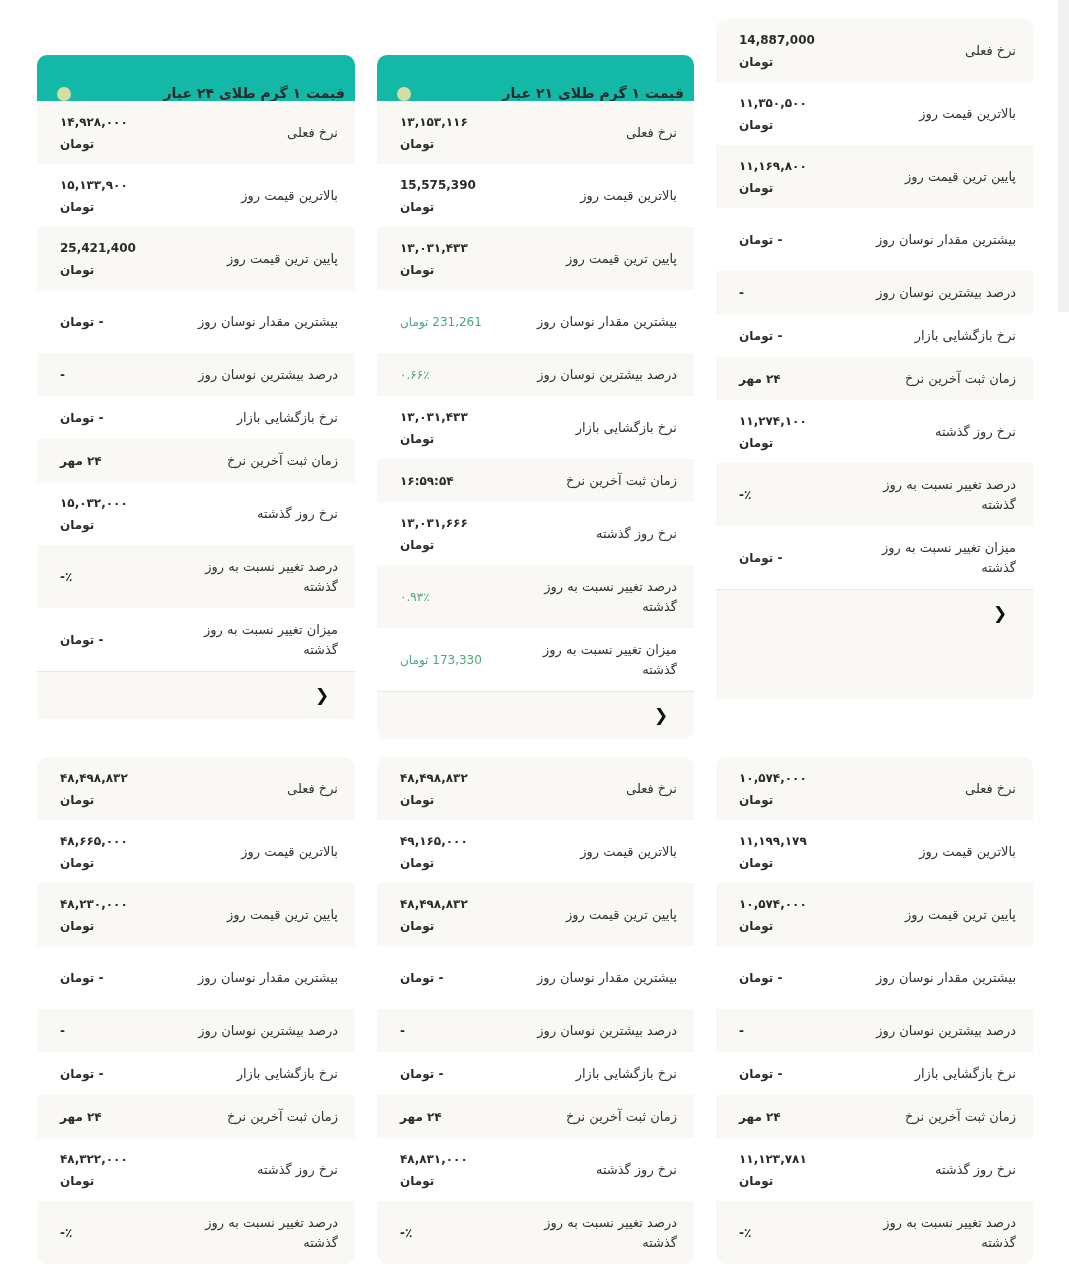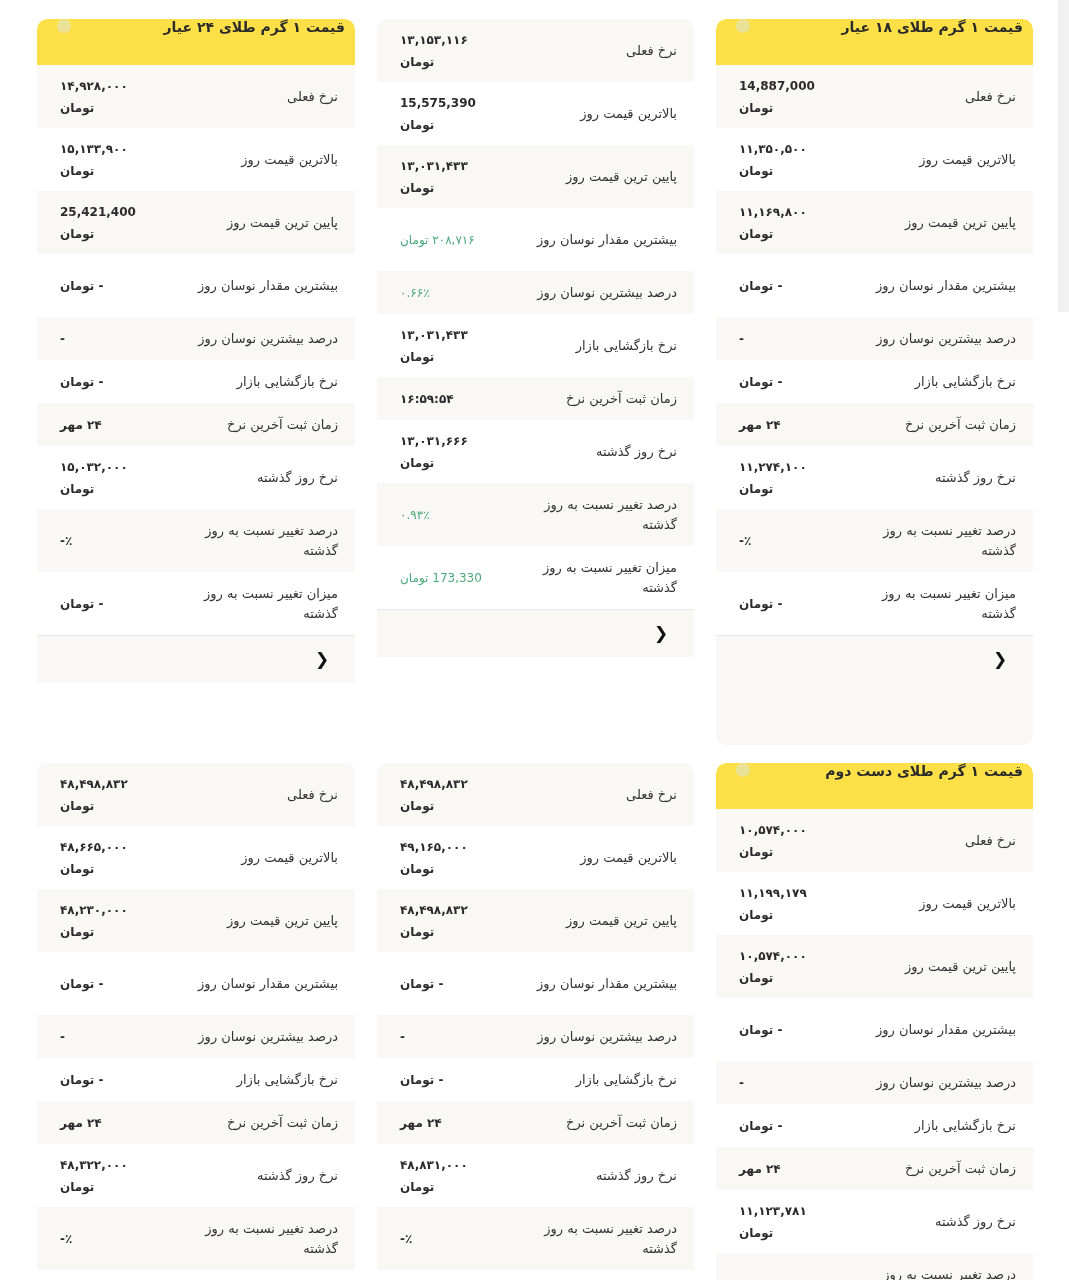--- a/index.html
+++ b/index.html
@@ -25,24 +25,25 @@
   }
   .card {
     direction: rtl;
     border-radius: 10px;
     overflow: hidden;
     background: #ffffff;
     display: flex; flex-direction: column;
   }
   .card-header {
     height: 46px;
-    background: #fde047;
-    display: flex; align-items: flex-start; justify-content: space-between;
+    background: #14b8a6;
+    display: flex; align-items: flex-end; justify-content: space-between;
     padding: 0 10px 0 20px;
     border-radius: 10px 10px 0 0;
+    margin-top: 36px;
   }
   .card-title {
     font-size: 14px; font-weight: bold; color: #2b2b2b;
   }
   .status-dot {
     width: 14px; height: 14px; border-radius: 50%;
     background: #e8e2a0;
     opacity: .9;
   }
   .row {
@@ -86,24 +87,20 @@
 </style>
 </head>
 <body>
 
 <div class="page">
   <div class="scroll-track"></div>
 
   <div class="grid" id="grid">
 
   <div class="card">
-        <div class="card-header">
-          <span class="card-title">قیمت ۱ گرم طلای ۱۸ عیار</span>
-          <span class="status-dot"></span>
-        </div>
         <div class="card-body">
           <div class="row tall">
         <span class="row-label">نرخ فعلی</span>
         <span class="row-value">14,887,000 تومان</span>
       </div>
           <div class="row tall">
         <span class="row-label">بالاترین قیمت روز</span>
         <span class="row-value">۱۱,۳۵۰,۵۰۰ تومان</span>
       </div>
           <div class="row tall">
@@ -137,36 +134,40 @@
           <div class="row tall">
         <span class="row-label">میزان تغییر نسبت به روز گذشته</span>
         <span class="row-value">- تومان</span>
       </div>
         </div>
         <div class="card-footer long">
           <span class="chevron-btn">❮</span>
         </div>
       </div>
       <div class="card">
+        <div class="card-header">
+          <span class="card-title">قیمت ۱ گرم طلای ۲۱ عیار</span>
+          <span class="status-dot"></span>
+        </div>
         <div class="card-body">
           <div class="row tall">
         <span class="row-label">نرخ فعلی</span>
         <span class="row-value">۱۳,۱۵۳,۱۱۶ تومان</span>
       </div>
           <div class="row tall">
         <span class="row-label">بالاترین قیمت روز</span>
         <span class="row-value">15,575,390 تومان</span>
       </div>
           <div class="row tall">
         <span class="row-label">پایین ترین قیمت روز</span>
         <span class="row-value">۱۳,۰۳۱,۴۳۳ تومان</span>
       </div>
           <div class="row tall">
         <span class="row-label">بیشترین مقدار نوسان روز</span>
-        <span class="row-value green">۲۰۸,۷۱۶ تومان</span>
+        <span class="row-value green">231,261 تومان</span>
       </div>
           <div class="row">
         <span class="row-label">درصد بیشترین نوسان روز</span>
         <span class="row-value green">۰.۶۶٪</span>
       </div>
           <div class="row tall">
         <span class="row-label">نرخ بازگشایی بازار</span>
         <span class="row-value">۱۳,۰۳۱,۴۳۳ تومان</span>
       </div>
           <div class="row">
@@ -235,24 +236,20 @@
           <div class="row tall">
         <span class="row-label">میزان تغییر نسبت به روز گذشته</span>
         <span class="row-value">- تومان</span>
       </div>
         </div>
         <div class="card-footer">
           <span class="chevron-btn">❮</span>
         </div>
       </div>
       <div class="card">
-        <div class="card-header">
-          <span class="card-title">قیمت ۱ گرم طلای دست دوم</span>
-          <span class="status-dot"></span>
-        </div>
         <div class="card-body">
           <div class="row tall">
         <span class="row-label">نرخ فعلی</span>
         <span class="row-value">۱۰,۵۷۴,۰۰۰ تومان</span>
       </div>
           <div class="row tall">
         <span class="row-label">بالاترین قیمت روز</span>
         <span class="row-value">۱۱,۱۹۹,۱۷۹ تومان</span>
       </div>
           <div class="row tall">

